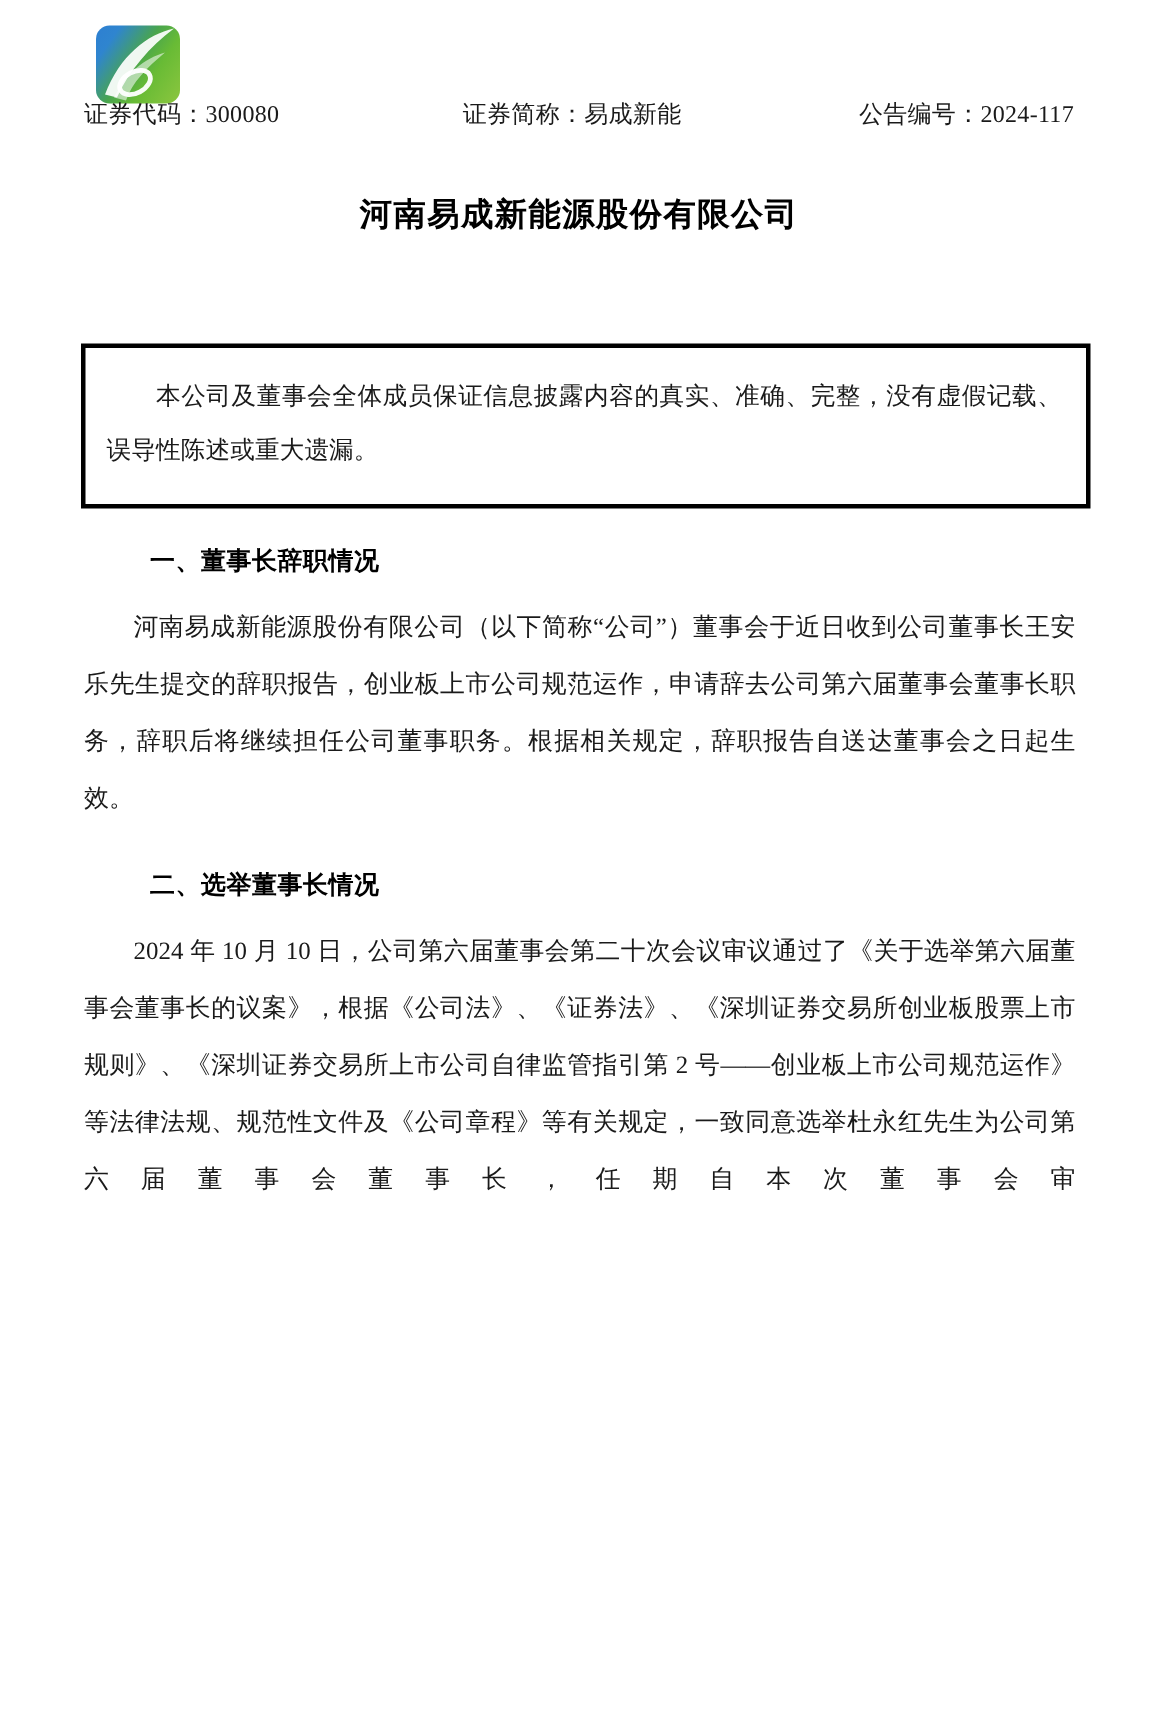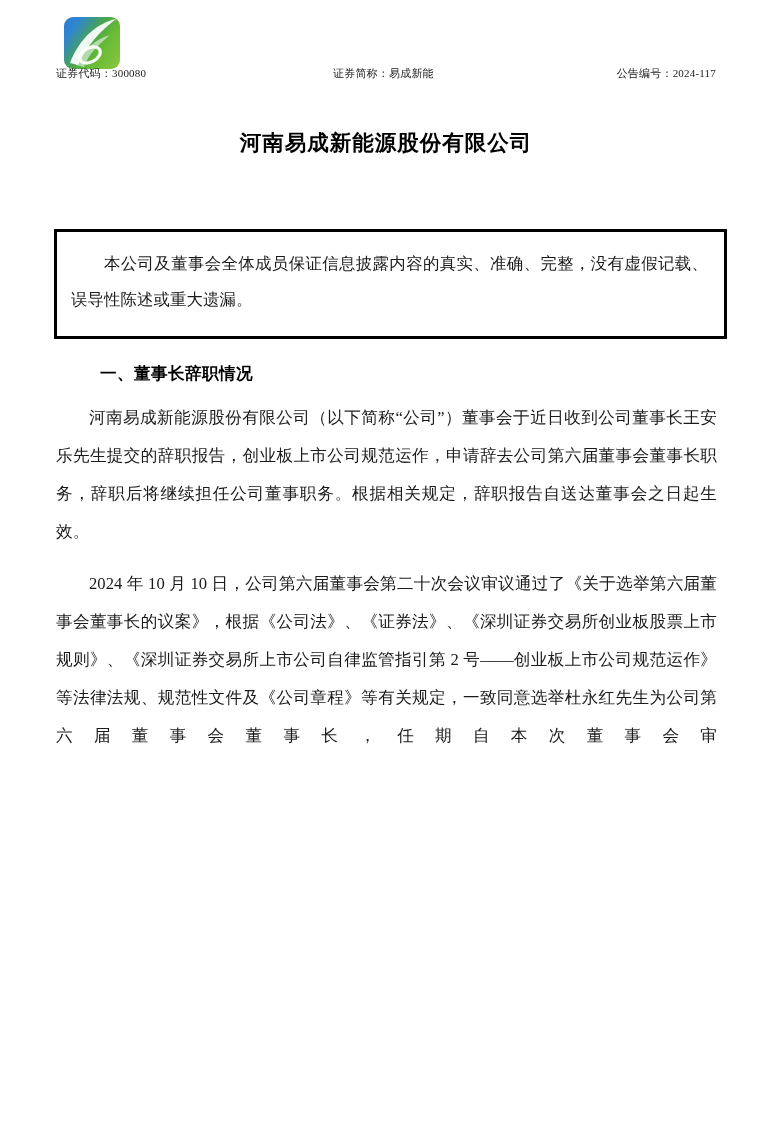--- a/index.html
+++ b/index.html
@@ -23,21 +23,21 @@
 
   
   .header-row {
     position: absolute;
     left: 56px;
     top: 66px;
     width: 660px;
     display: flex;
     justify-content: space-between;
     align-items: baseline;
-    font-size: 11px;
+    font-size: 16px;
     letter-spacing: 0.2px;
     white-space: nowrap;
     text-align: center;
   }
   .header-row .hcell { font-family: "Liberation Serif", "DejaVu Serif", serif; }
   .hcell-code   { margin-left: 0px; }
   .hcell-abbr   { margin-left: 4px; }
   .hcell-number { margin-right: 0px; }
 
   
@@ -146,18 +146,19 @@
   </div>
 
   <div class="content">
 
     <h2 class="section-heading">一、董事长辞职情况</h2>
 
     <p class="para">河南易成新能源股份有限公司（以下简称“公司”）董事会于近日收到公司董事长王安乐先生提交的辞职报告，创业板上市公司规范运作，申请辞去公司第六届董事会董事长职务，辞职后将继续担任公司董事职务。根据相关规定，辞职报告自送达董事会之日起生效。</p>
 
 
 
+    <h2 class="section-heading second">二、选举董事长情况</h2>
 
     <p class="para tight">2024 年 10 月 10 日，公司第六届董事会第二十次会议审议通过了《关于选举第六届董事会董事长的议案》，根据《公司法》、《证券法》、《深圳证券交易所创业板股票上市规则》、《深圳证券交易所上市公司自律监管指引第 2 号——创业板上市公司规范运作》等法律法规、规范性文件及《公司章程》等有关规定，一致同意选举杜永红先生为公司第六届董事会董事长，任期自本次董事会审</p>
 
   </div>
 
 </div>
 
 </body></html>

